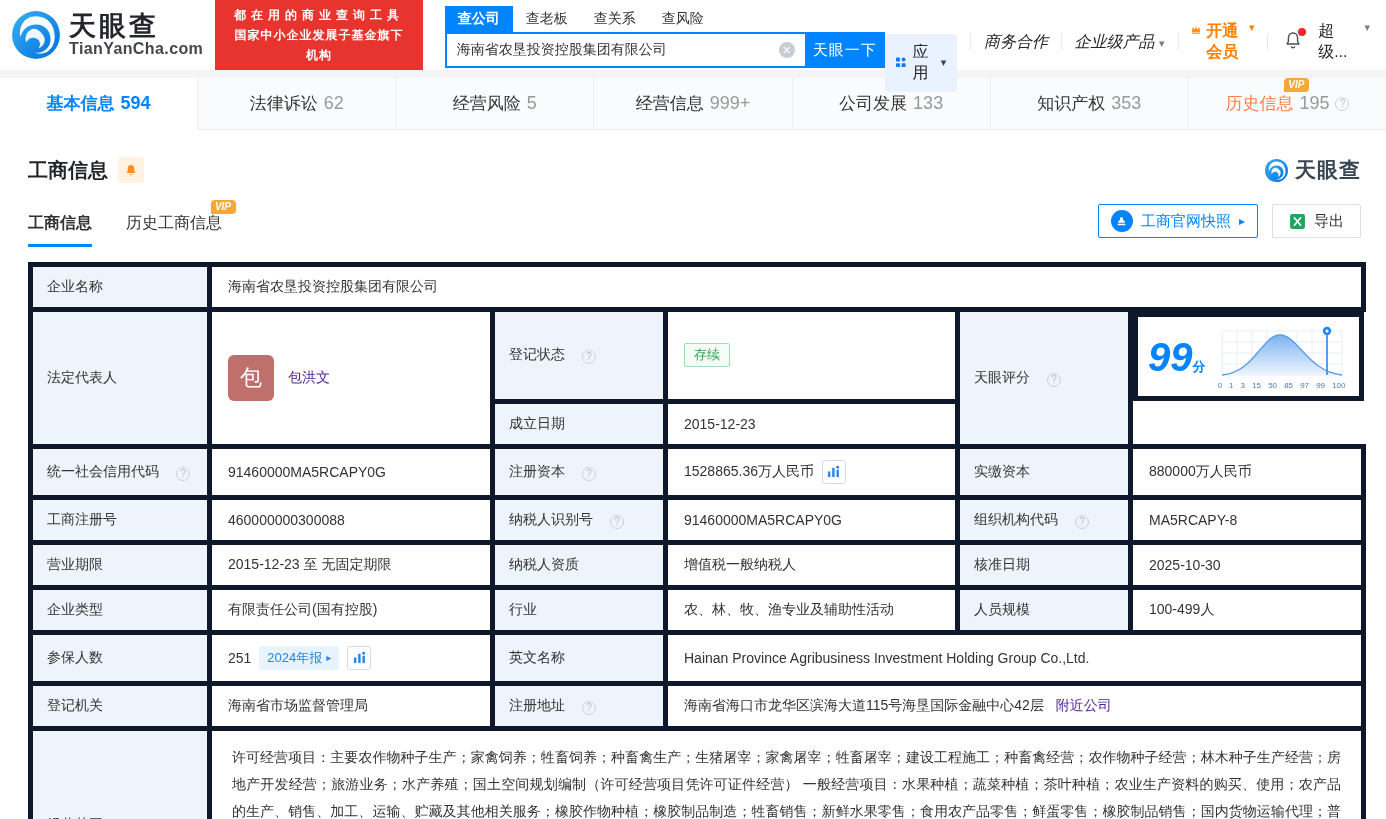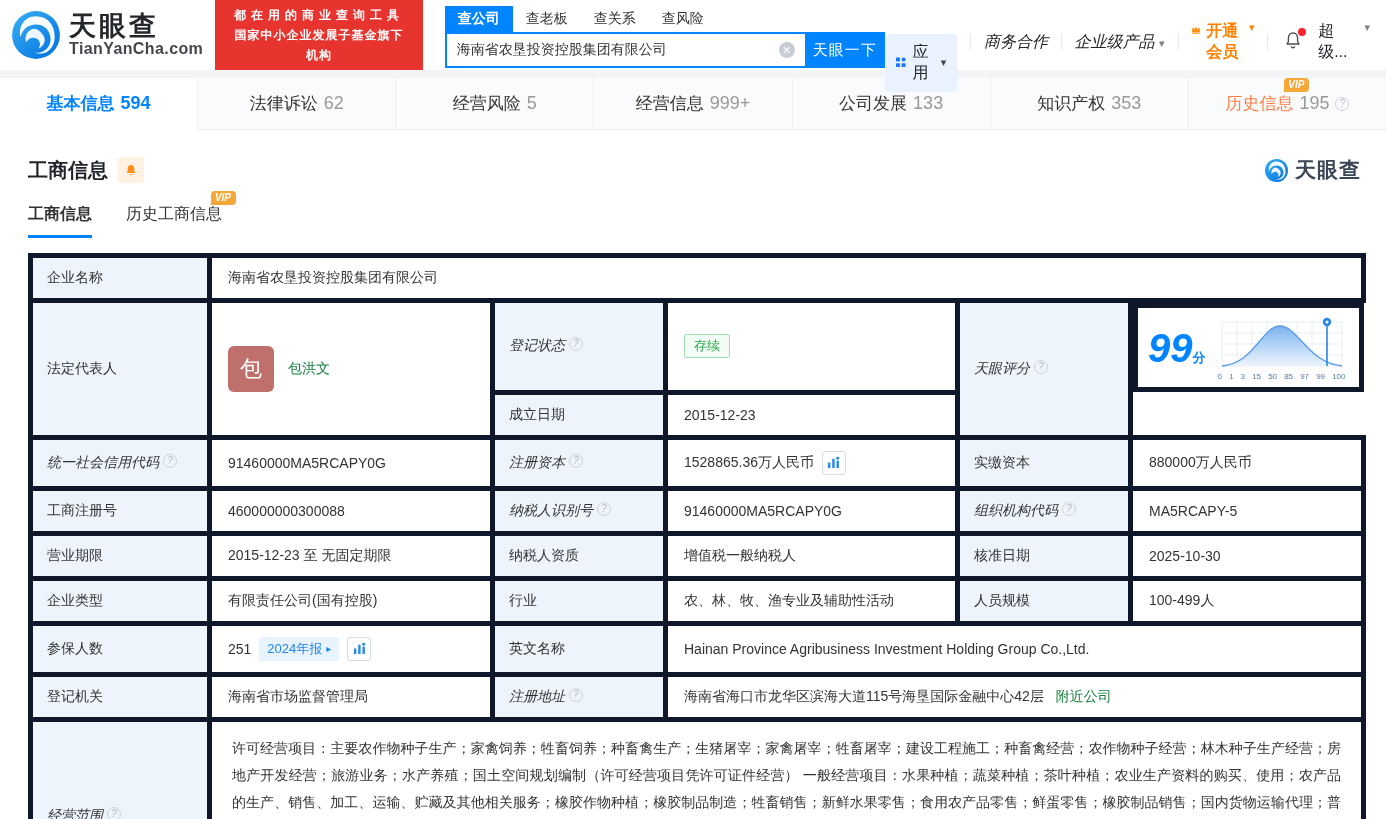--- a/index.html
+++ b/index.html
@@ -79,25 +79,25 @@
   .stamp-circle { width:22px; height:22px; border-radius:50%; background:#0084ff;
                   display:flex; align-items:center; justify-content:center; }
   .btn-snapshot .arr { font-size:12px; }
   .btn-export { border:1px solid #dcdfe3; color:#333; padding:0 16px; }
 
   
   .info-table { margin:15px 25px 0 28px; border-collapse:collapse; width:1333px; table-layout:fixed; }
   .info-table td { border:5px solid #0f172a; font-size:14px; padding:11px 16px; color:#333;
                    background:#fff; vertical-align:middle; word-break:break-word; }
   .info-table td.lbl { background:#eef4fb; padding:11px 12px 11px 14px; }
-  .lbl-inner { display:flex; align-items:flex-start; gap:4px;font-style:italic; }
+  .lbl-inner { display:flex; align-items:flex-end; gap:17px; }
   .rep-cell { display:flex; align-items:center; gap:14px; }
   .avatar { width:46px; height:46px; border-radius:6px; background:#bf6f6c; color:#fff; font-size:22px;
             display:flex; align-items:center; justify-content:center; cursor:pointer; flex:none; }
-  .link { color:#15803d; cursor:pointer; }
+  .link { color:#4c1d95; cursor:pointer; }
   .badge-green { display:inline-block; border:1px solid #9fdcb0; background:#f3fcf6; color:#2fa84f;
                  font-size:13px; padding:2px 9px; border-radius:2px; }
   .score-cell { display:flex; align-items:center; gap:12px; padding:6px 10px !important; }
   .score-num { font-size:40px; font-weight:bold; font-style:italic; color:#0084ff; line-height:1; }
   .score-unit { font-size:13px; color:#0084ff; font-weight:bold; }
   .curve-wrap { width:128px; }
   .ticks { display:flex; justify-content:space-between; font-size:8px; color:#4d7eb3; margin-top:1px; }
   .val-flex { display:flex; align-items:center; gap:8px; }
   .pill { background:#e7f3ff; color:#2086ee; font-size:13px; padding:3px 8px; border-radius:2px;
           display:inline-flex; align-items:center; gap:4px; cursor:pointer; }
@@ -251,20 +251,39 @@
     <span class="wm-text">天眼查</span>
   </div>
 </div>
 
 <div class="subtab-row">
   <span class="subtab active">工商信息</span>
   <span class="subtab">
     <span>历史工商信息</span>
     <span class="vip-badge">VIP</span>
   </span>
+  <div class="action-btns">
+    <div class="btn btn-snapshot">
+      <span class="stamp-circle">
+        <svg width="13" height="13" viewBox="0 0 16 16">
+          <path d="M6.2 3.2 h3.6 v3 c1.9 .6 2.6 2.2 2.6 3.4 H3.6 c0-1.2 .7-2.8 2.6-3.4 Z" fill="#fff"></path>
+          <rect x="3.2" y="10.8" width="9.6" height="1.7" rx=".5" fill="#fff"></rect>
+        </svg>
+      </span>
+      <span>工商官网快照</span>
+      <span class="arr">▸</span>
+    </div>
+    <div class="btn btn-export">
+      <svg width="17" height="17" viewBox="0 0 16 16">
+        <rect x="1" y="1" width="14" height="14" rx="2" fill="#1fa463"></rect>
+        <path d="M5 4.5 L11 11.5 M11 4.5 L5 11.5" stroke="#fff" stroke-width="1.6" stroke-linecap="round"></path>
+      </svg>
+      <span>导出</span>
+    </div>
+  </div>
 </div>
 
 <table class="info-table">
   <colgroup>
     <col style="width:179px">
       <col style="width:283px">
       <col style="width:173px">
     <col style="width:292px">
       <col style="width:173px">
       <col style="width:233px">
@@ -390,21 +409,21 @@
             <span class="help-icon">?</span>
           </span>
     </td>
     <td>91460000MA5RCAPY0G</td>
     <td class="lbl">
       <span class="lbl-inner">
             <span>组织机构代码</span>
             <span class="help-icon">?</span>
           </span>
     </td>
-    <td>MA5RCAPY-5</td>
+    <td>MA5RCAPY-8</td>
   </tr>
 
   <tr>
     <td class="lbl">营业期限</td>
     <td>2015-12-23 至 无固定期限</td>
     <td class="lbl">纳税人资质</td>
     <td>增值税一般纳税人</td>
     <td class="lbl">核准日期</td>
     <td>2025-10-30</td>
   </tr>

